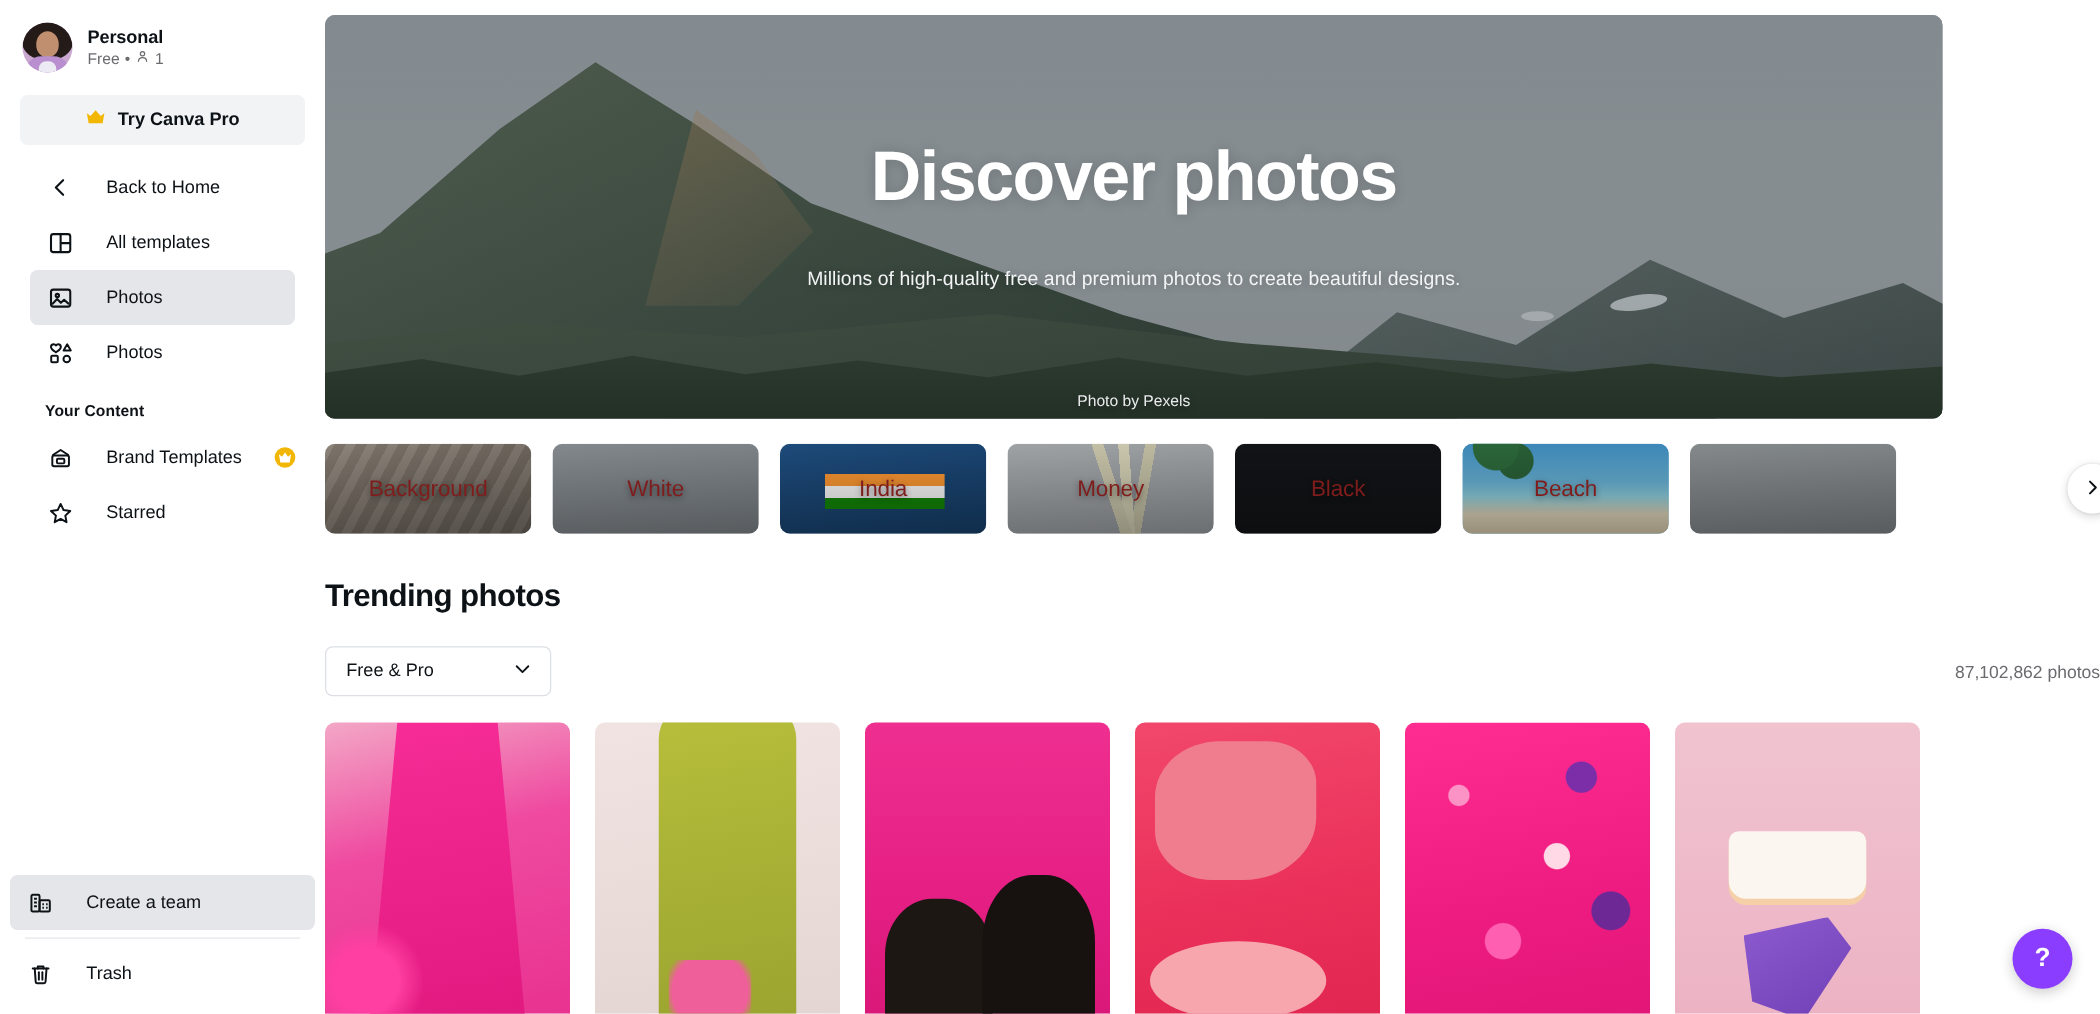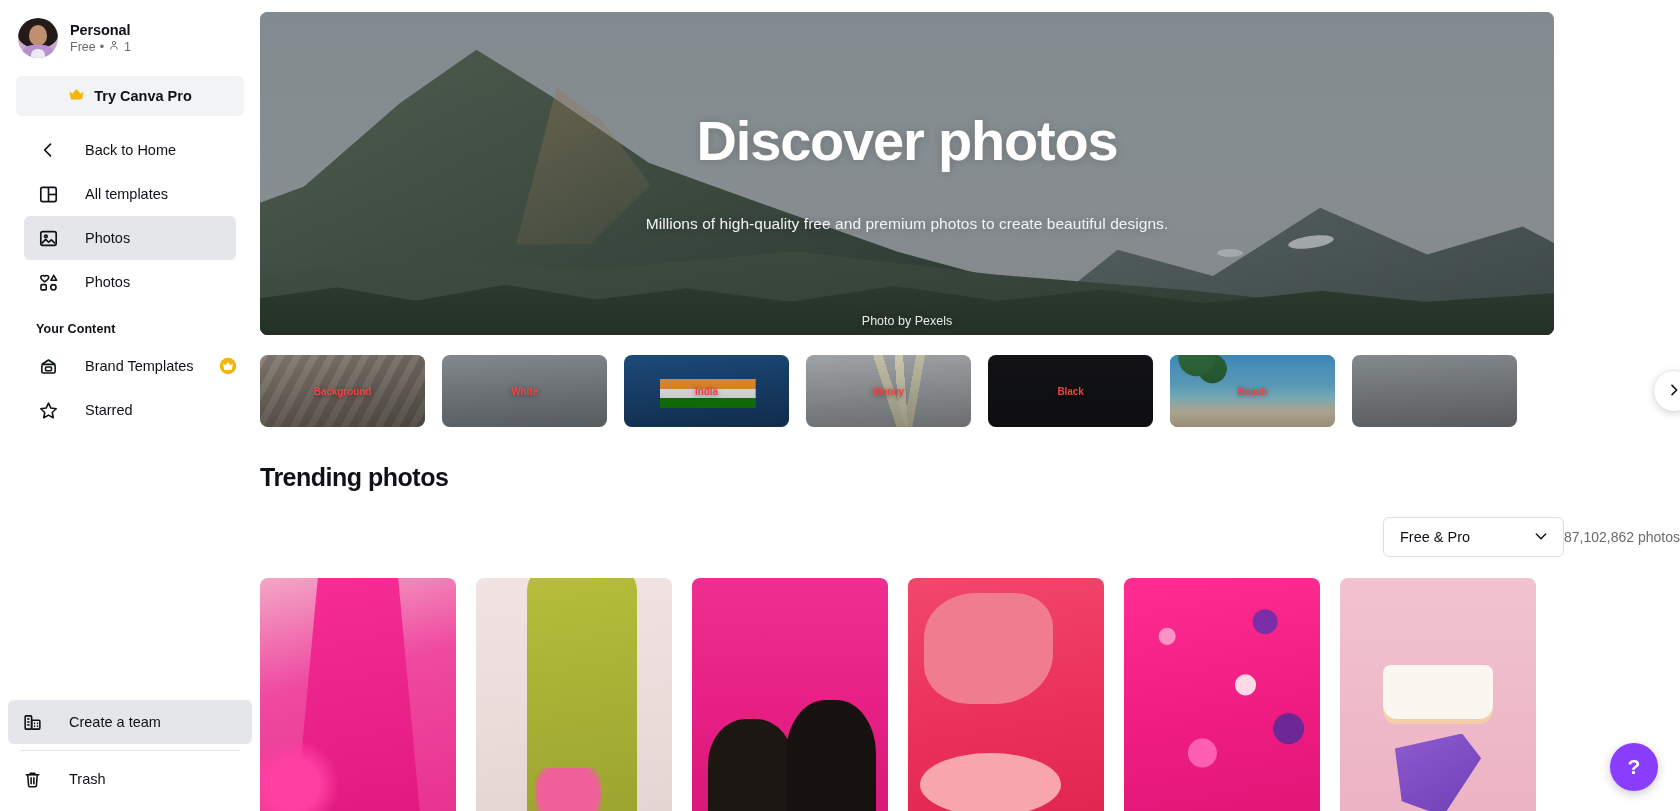--- a/index.html
+++ b/index.html
@@ -181,21 +181,21 @@
     overflow: hidden; cursor: pointer;
     display: flex; align-items: center; justify-content: center;
   }
   .chip .chip-bg { position: absolute; inset: 0; }
   .chip .chip-shade {
     position: absolute; inset: 0;
     background: linear-gradient(180deg, rgba(0,0,0,.06), rgba(0,0,0,.30));
   }
   .chip .chip-label {
     position: relative; z-index: 2;
-    color: #ef4444; font-size: 10px; font-weight: bold;
+    color: #7f1d1d; font-size: 18px; font-weight: normal;
     letter-spacing: -.1px; text-shadow: 0 1px 5px rgba(0,0,0,.45);
   }
   
   .bg-background {
     background:
       repeating-linear-gradient(118deg, rgba(255,255,255,.08) 0 7px, rgba(0,0,0,.06) 7px 15px),
       linear-gradient(145deg, #8d8378 0%, #7b7268 55%, #6e675e 100%);
   }
   .bg-white { background: linear-gradient(160deg, #8b9196 0%, #7d8388 100%); }
   .bg-food {
@@ -244,21 +244,21 @@
     cursor: pointer; z-index: 5;
   }
 
   
   .trending-title {
     margin-top: 36px;
     font-size: 25px; font-weight: bold; letter-spacing: -.5px; color: #0d1216;
   }
   .filter-row {
     margin-top: 25px;
-    display: flex; align-items: center; justify-content: flex-end;
+    display: flex; align-items: center; justify-content: space-between;
     padding-right: 0;
   }
   .select {
     width: 181px; height: 40px; border-radius: 6px;
     border: 1px solid #dcdfe3; background: #fff;
     display: flex; align-items: center; justify-content: space-between;
     padding: 0 14px 0 16px; cursor: pointer;
     font-size: 14.5px; color: #0d1216;
   }
   .photo-count { font-size: 14px; color: #6a6a6f; }

